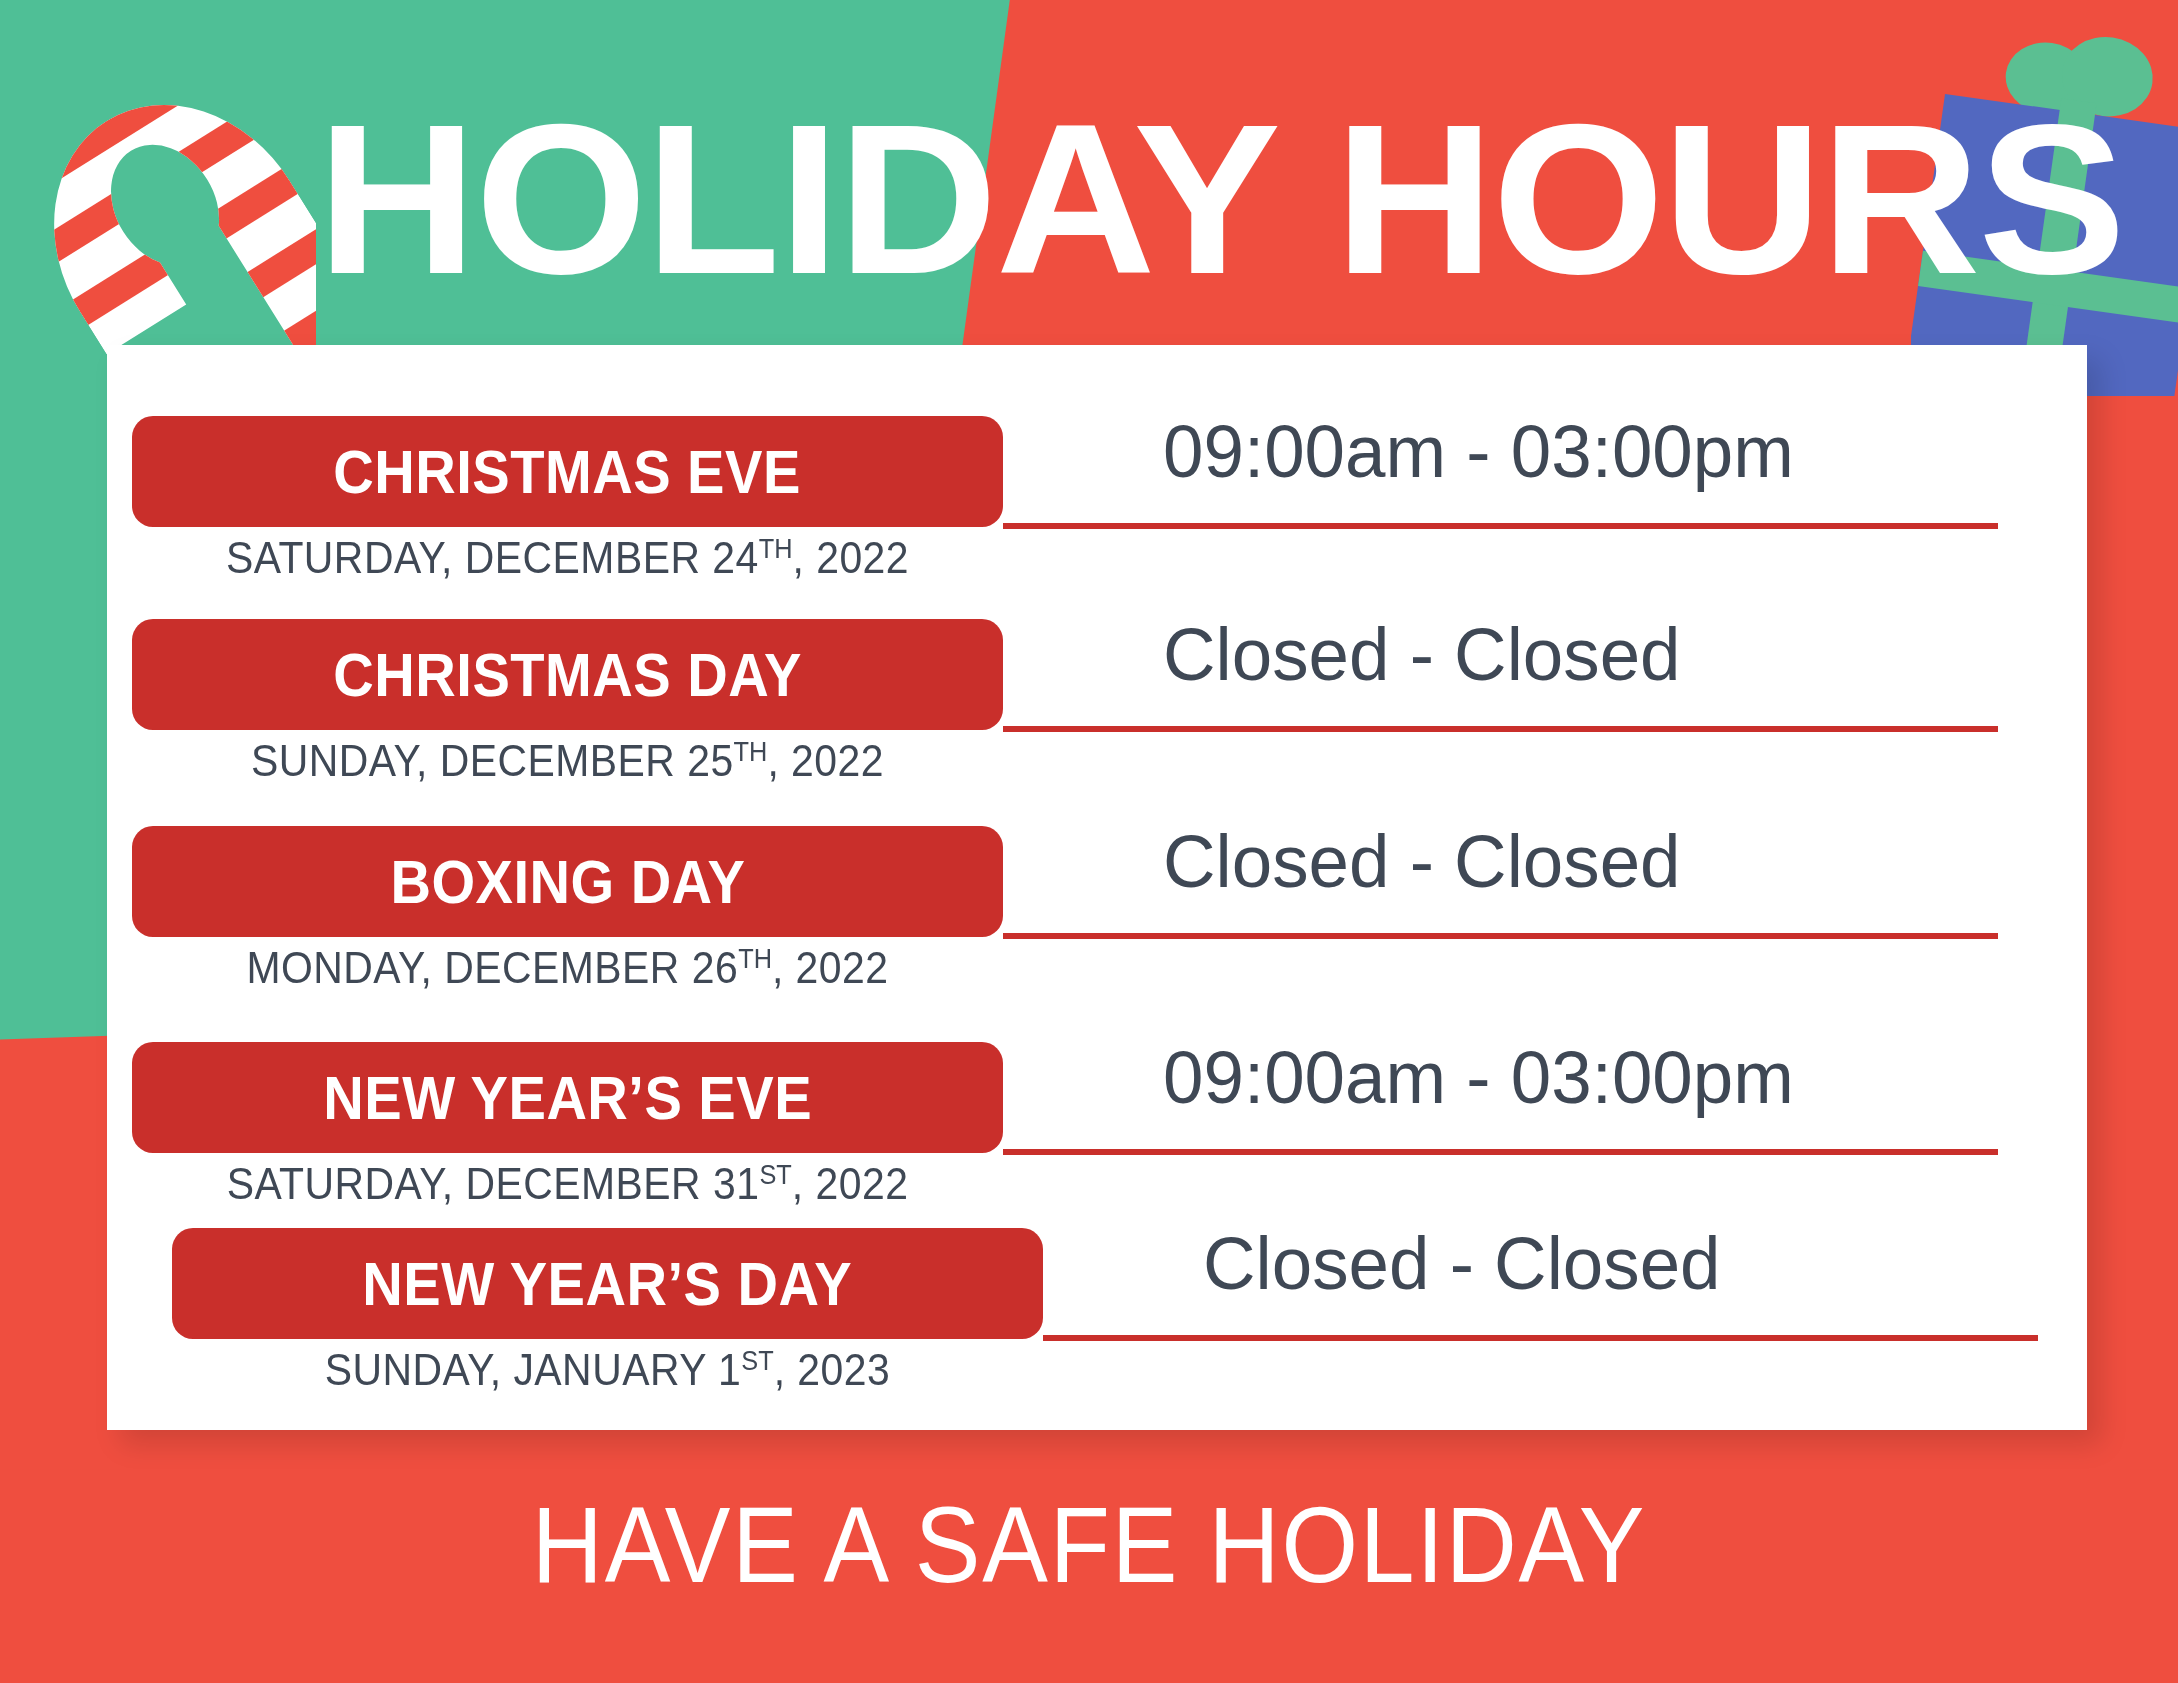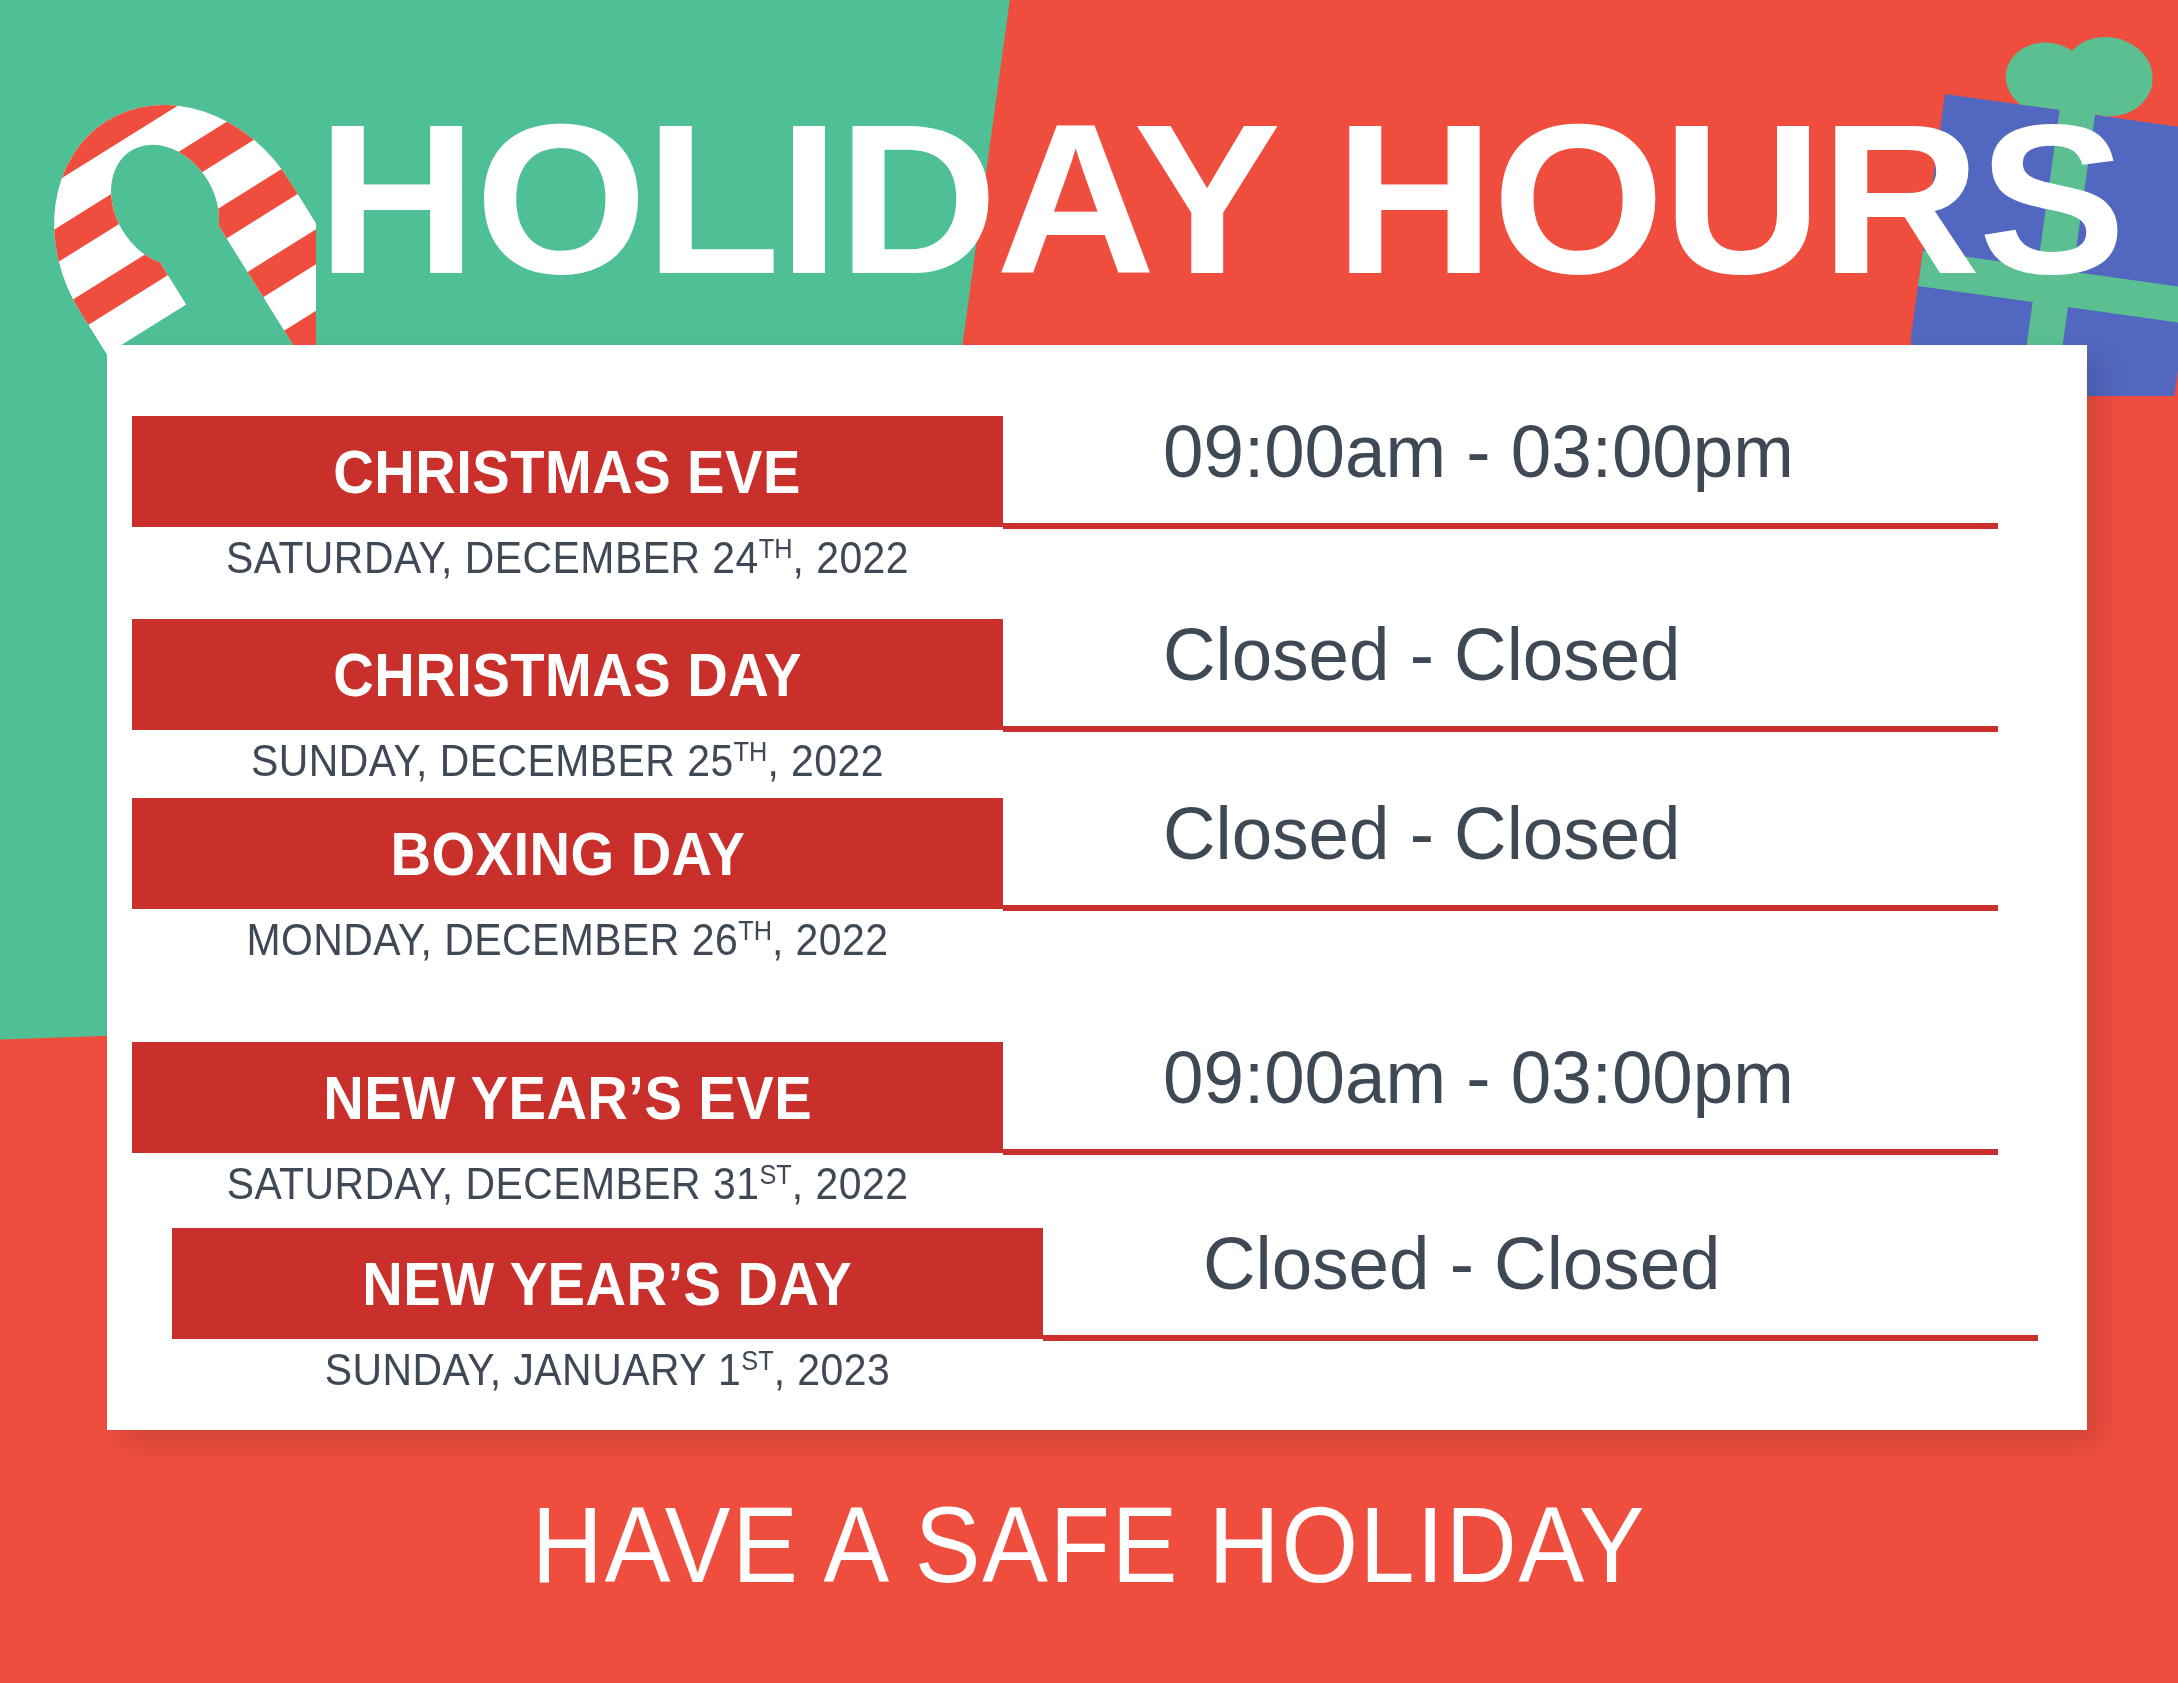--- a/index.html
+++ b/index.html
@@ -41,21 +41,21 @@
 
   .rows{position:absolute;left:0;top:0;width:100%;height:100%;}
 
   .row{position:absolute;left:0;width:100%;height:203px;}
 
   
   .band{
     position:absolute;left:25px;top:0;
     width:871px;height:111px;
     background:#C92F2B;
-    display:flex;align-items:center;justify-content:center;
+    display:flex;align-items:center;justify-content:center;border-radius:21px;
   }
   .band-label{
     color:#FFFFFF;
     font-size:61px;font-weight:bold;
     letter-spacing:0.5px;
     transform:scaleX(0.92);
     white-space:nowrap;
   }
 
   
@@ -165,21 +165,21 @@
         <div class="rule"></div>
       </div>
       <div class="row" style="top: 274px;">
         <div class="band">
           <span class="band-label">CHRISTMAS DAY</span>
         </div>
         <div class="date"><span>SUNDAY, DECEMBER 25</span><sup>TH</sup><span>, 2022</span></div>
         <div class="hours">Closed - Closed</div>
         <div class="rule"></div>
       </div>
-      <div class="row" style="top: 453px;">
+      <div class="row" style="top: 481px;">
         <div class="band">
           <span class="band-label">BOXING DAY</span>
         </div>
         <div class="date"><span>MONDAY, DECEMBER 26</span><sup>TH</sup><span>, 2022</span></div>
         <div class="hours">Closed - Closed</div>
         <div class="rule"></div>
       </div>
       <div class="row" style="top: 697px;">
         <div class="band">
           <span class="band-label">NEW YEAR’S EVE</span>

